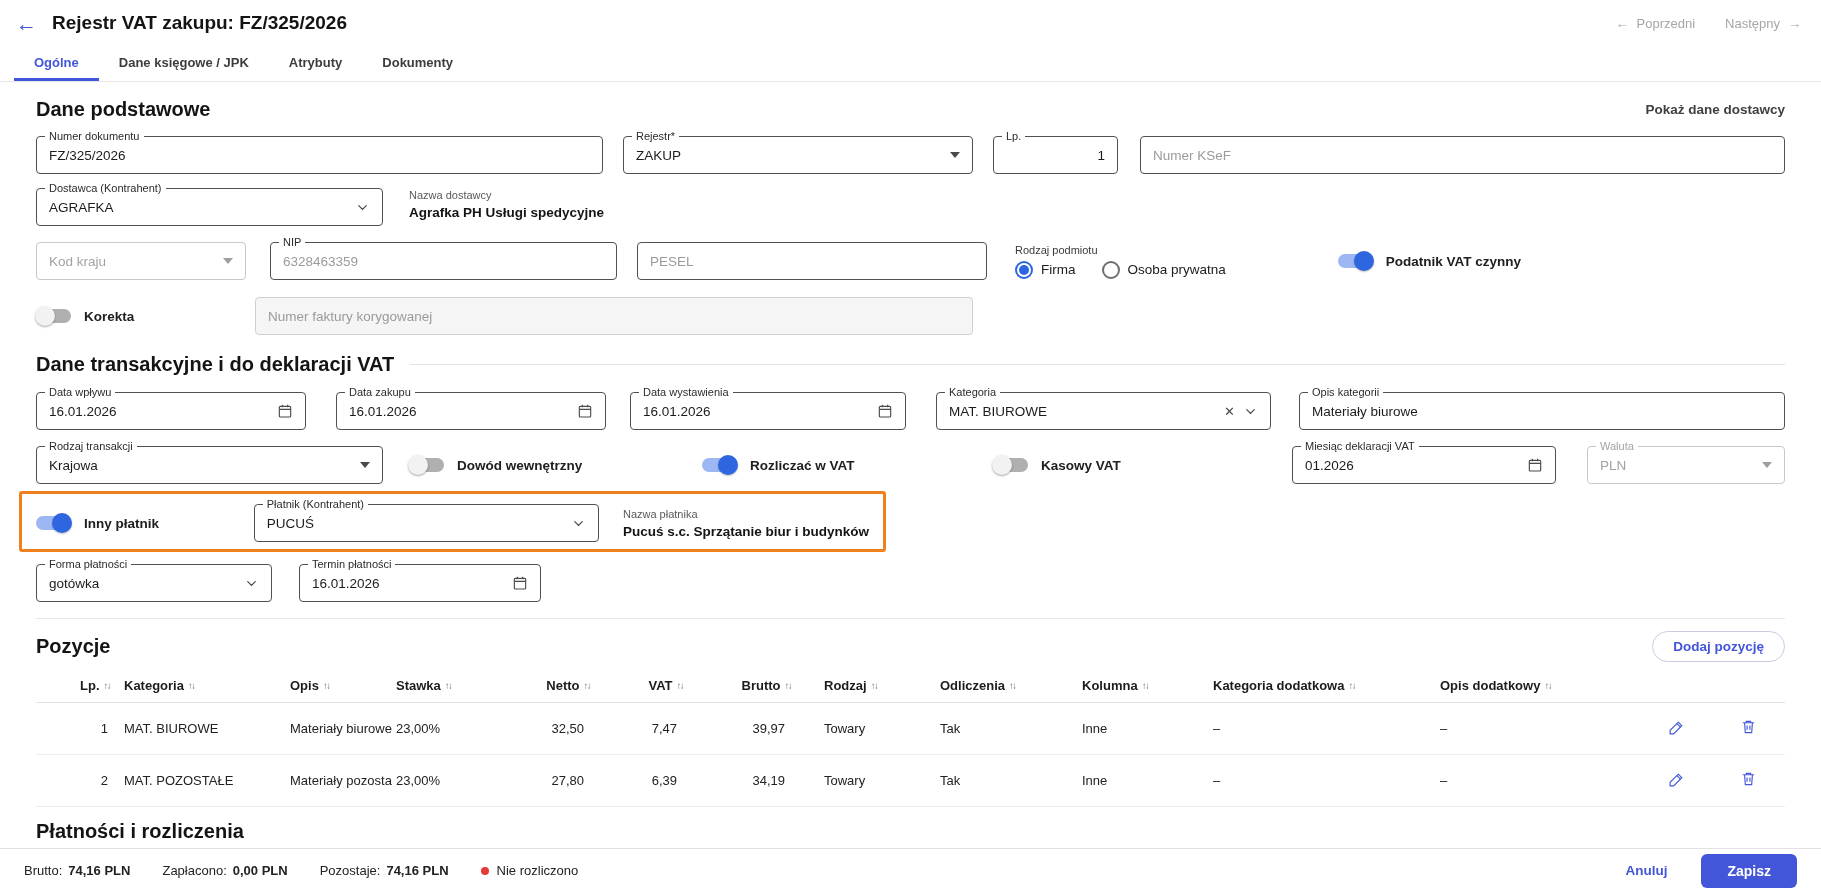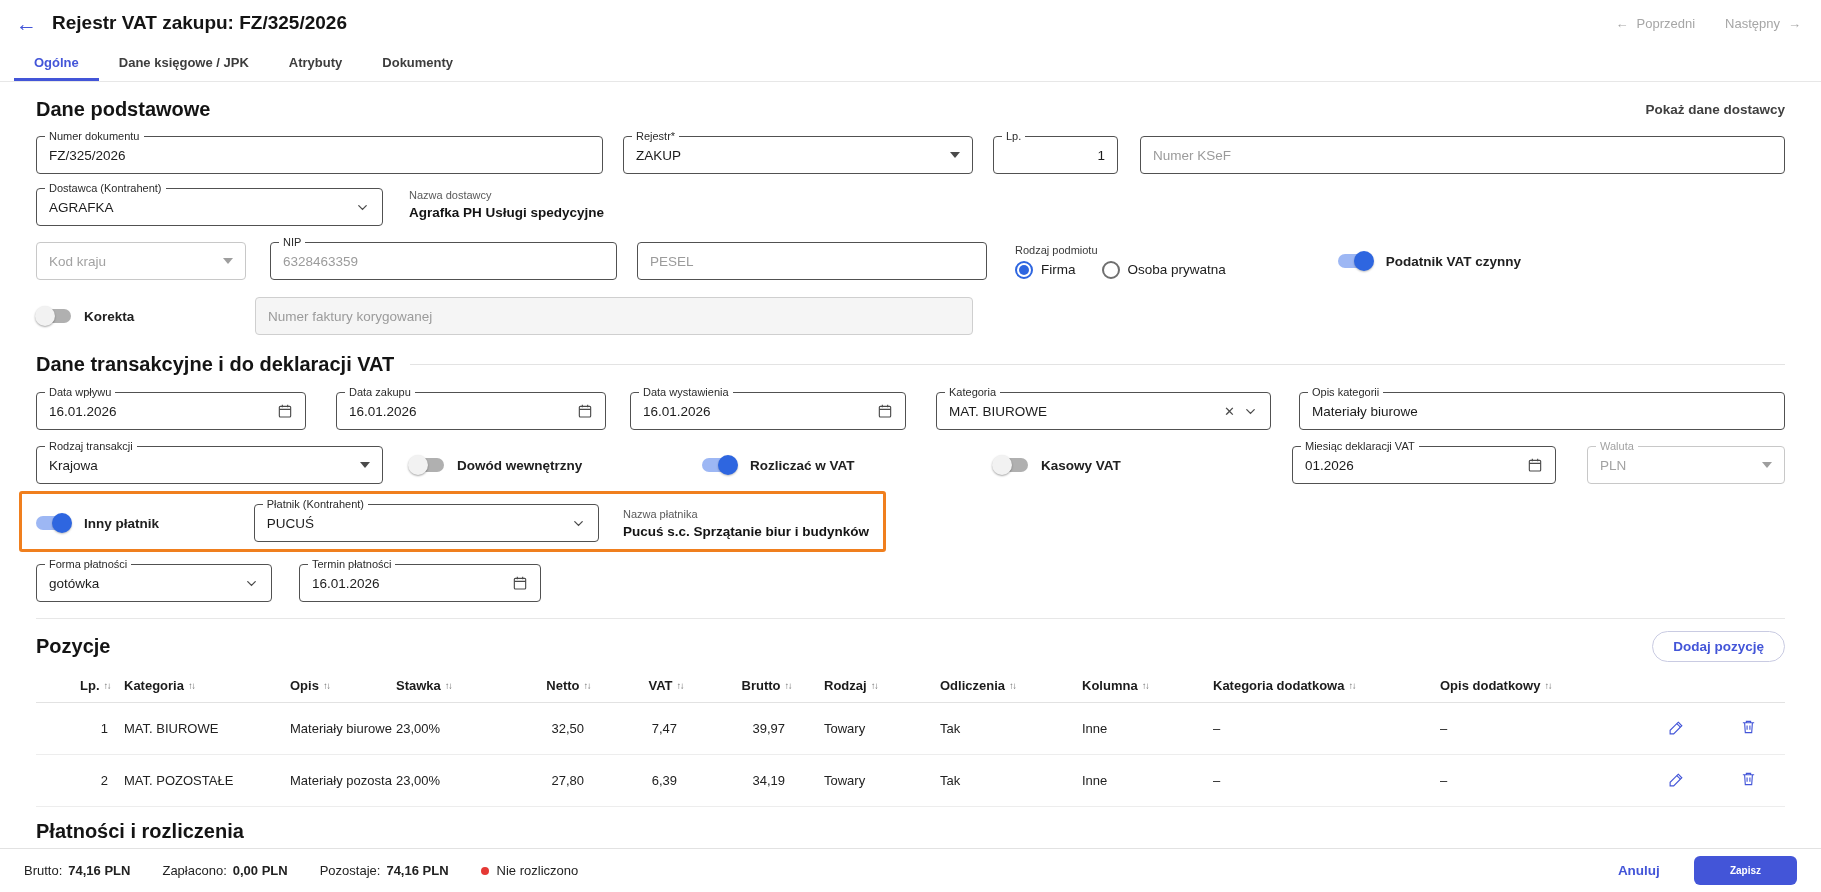--- a/index.html
+++ b/index.html
@@ -95,22 +95,22 @@
   .payhead { margin-top:13px; }
 
   
   .footerbar { position:absolute; left:0; right:0; bottom:0; height:44px; background:#fff;
                border-top:1px solid #e2e2e2; display:flex; align-items:center; padding:0 24px; font-size:13px; }
   .fp { margin-right:32px; color:#222; white-space:nowrap; }
   .fp b { margin-left:6px; }
   .status { display:flex; align-items:center; gap:8px; color:#222; }
   .dot { width:8px; height:8px; border-radius:50%; background:#e53935; flex:none; }
   .cancel { margin-left:auto; color:#4355d8; font-weight:700; font-size:13.5px; margin-right:34px; cursor:pointer; }
-  .save { background:#4355d8; color:#fff; border:none; border-radius:6px; padding:9px 36px;
-          font-size:10px; font-weight:700; cursor:pointer; font-family:inherit; }
+  .save { background:#4355d8; color:#fff; border:none; border-radius:6px; padding:9px 26px;
+          font-size:14px; font-weight:700; cursor:pointer; font-family:inherit; }
 
   .mt15 { margin-top:15px; } .mt14 { margin-top:14px; } .mt16 { margin-top:16px; }
   .mt17 { margin-top:17px; } .mt12 { margin-top:12px; }
 </style>
 </head>
 <body>
 
 <div class="app">
 
   <header class="topbar">

